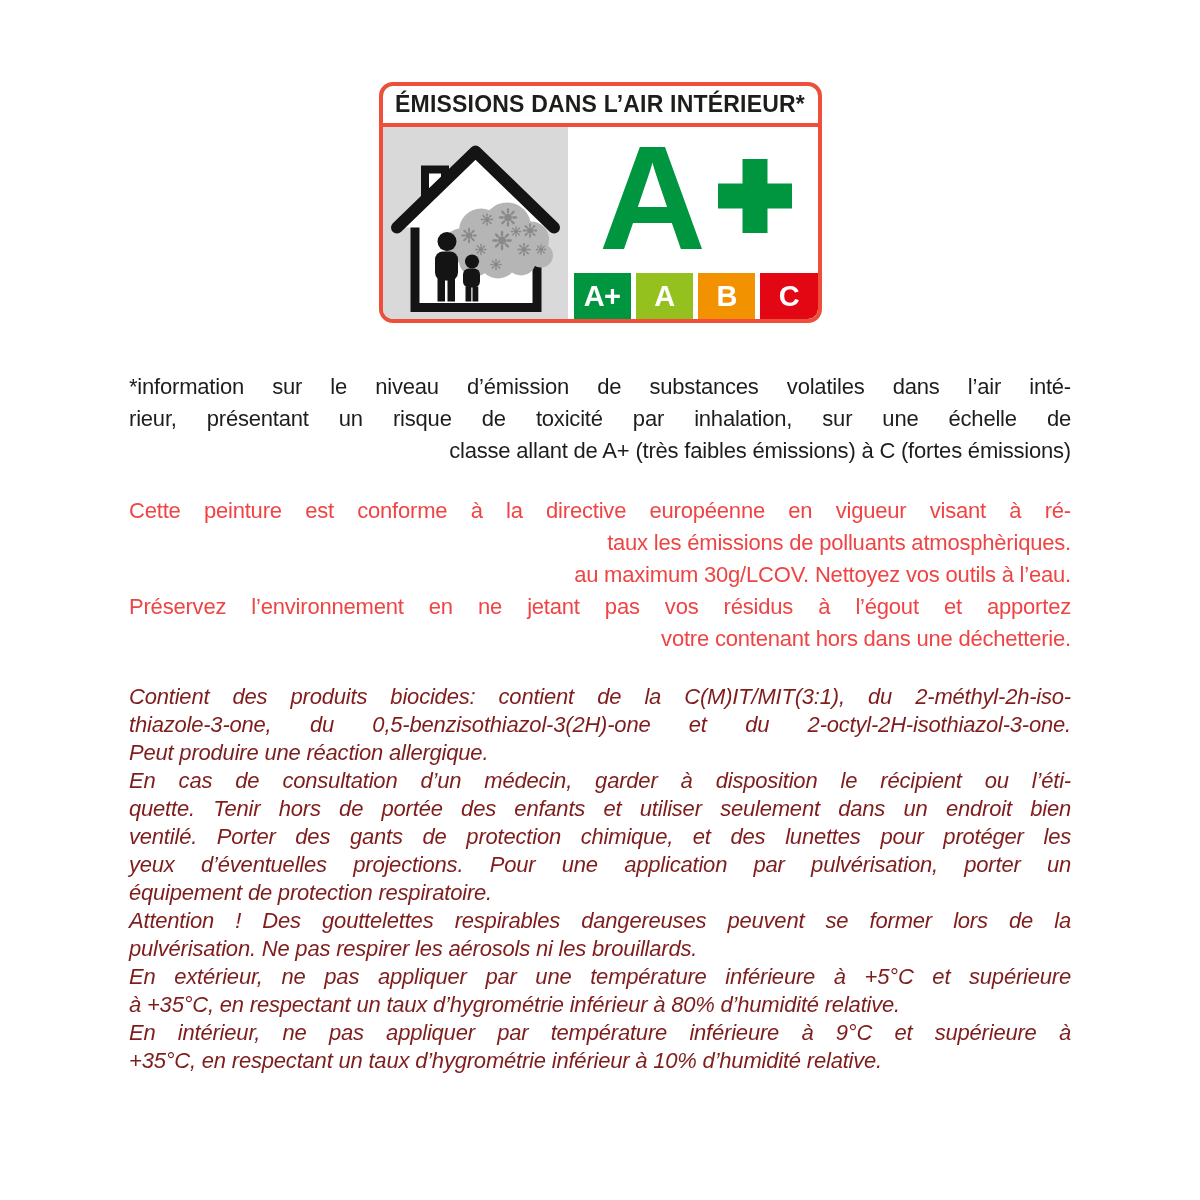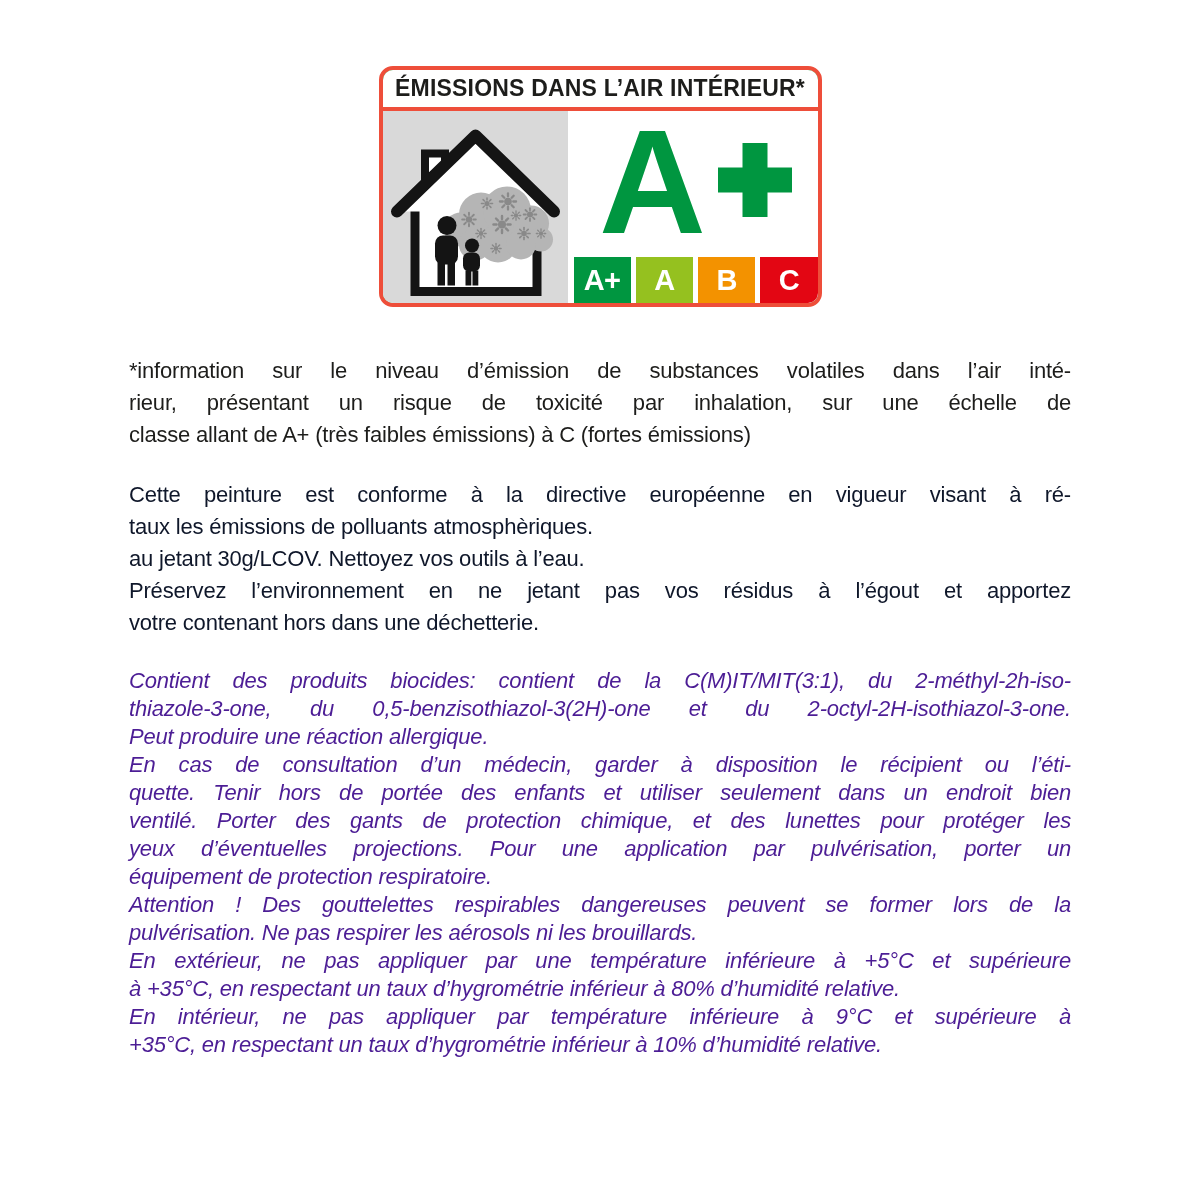--- a/index.html
+++ b/index.html
@@ -18,21 +18,21 @@
   }
   .page{
     width:942px;
     margin:0 auto;
     padding-top:66px;
   }
 
   
   .label-frame{
     width:435px;
-    margin:0 auto 48px auto;
+    margin:16px auto 48px auto;
     border:4px solid var(--frame);
     border-radius:14px;
     overflow:hidden;
     background:#22c55e;
   }
   .lb-header{
     height:37px;
     display:flex;
     align-items:center;
     justify-content:center;
@@ -117,21 +117,21 @@
     letter-spacing:-0.5px;
   }
 
   
   .tblock{
     margin:0 0 28px 0;
     font-size:22px;
     letter-spacing:-0.2px;
   }
   .tblock:last-child{margin-bottom:0;}
-  .tblock.plain .line{line-height:32px;}
+  .tblock.plain .line{line-height:32px;text-align:right;}
   .tblock.italic .line{line-height:28px;font-style:italic;}
   .line{display:block;white-space:normal;}
   .line.j{text-align:justify;text-align-last:justify;}
   .line.last{text-align:left;}
 </style>
 </head>
 <body>
 
 <div class="page">
 
@@ -226,34 +226,34 @@
   </div>
 
   <div id="text-blocks">
       <section class="tblock plain" style="color: rgb(29, 29, 27);">
         <div class="para">
           <div class="line j">*information sur le niveau d’émission de substances volatiles dans l’air inté-</div>
           <div class="line j">rieur, présentant un risque de toxicité par inhalation, sur une échelle de</div>
           <div class="line last">classe allant de A+ (très faibles émissions) à C (fortes émissions)</div>
         </div>
       </section>
-      <section class="tblock plain" style="color: #0f172a;">
+      <section class="tblock plain" style="color: #ef4444;">
         <div class="para">
           <div class="line j">Cette peinture est conforme à la directive européenne en vigueur visant à ré-</div>
           <div class="line last">taux les émissions de polluants atmosphèriques.</div>
         </div>
         <div class="para">
-          <div class="line last">au jetant 30g/LCOV. Nettoyez vos outils à l’eau.</div>
+          <div class="line last">au maximum 30g/LCOV. Nettoyez vos outils à l’eau.</div>
         </div>
         <div class="para">
           <div class="line j">Préservez l’environnement en ne jetant pas vos résidus à l’égout et apportez</div>
           <div class="line last">votre contenant hors dans une déchetterie.</div>
         </div>
       </section>
-      <section class="tblock italic" style="color: #4c1d95;">
+      <section class="tblock italic" style="color: #7f1d1d;">
         <div class="para">
           <div class="line j">Contient des produits biocides: contient de la C(M)IT/MIT(3:1), du 2-méthyl-2h-iso-</div>
           <div class="line j">thiazole-3-one, du 0,5-benzisothiazol-3(2H)-one et du 2-octyl-2H-isothiazol-3-one.</div>
           <div class="line last">Peut produire une réaction allergique.</div>
         </div>
         <div class="para">
           <div class="line j">En cas de consultation d’un médecin, garder à disposition le récipient ou l’éti-</div>
           <div class="line j">quette. Tenir hors de portée des enfants et utiliser seulement dans un endroit bien</div>
           <div class="line j">ventilé. Porter des gants de protection chimique, et des lunettes pour protéger les</div>
           <div class="line j">yeux d’éventuelles projections. Pour une application par pulvérisation, porter un</div>

